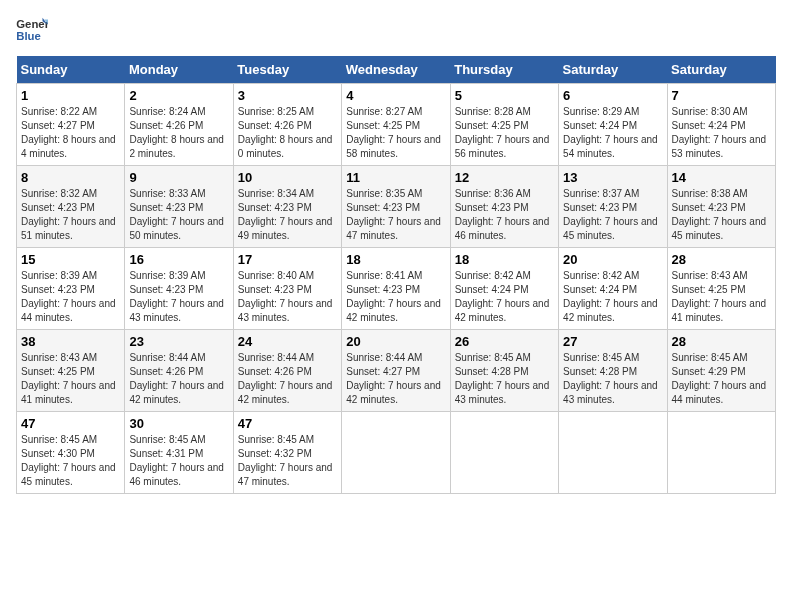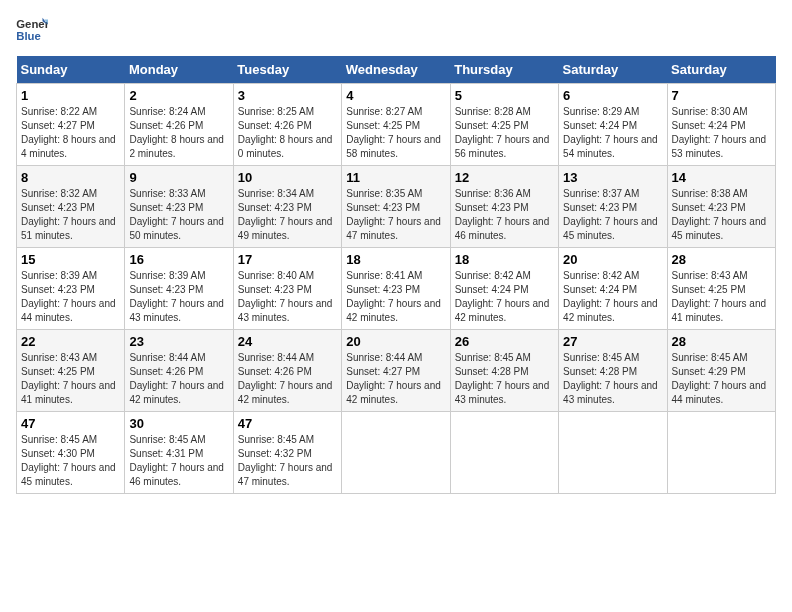--- a/index.html
+++ b/index.html
@@ -152,21 +152,21 @@
         <td><span class="day-num">18</span>
 <span class="day-info">Sunrise: 8:41 AM<br>Sunset: 4:23 PM<br>Daylight: 7 hours and 42 minutes.</span></td>
         <td><span class="day-num">18</span>
 <span class="day-info">Sunrise: 8:42 AM<br>Sunset: 4:24 PM<br>Daylight: 7 hours and 42 minutes.</span></td>
         <td><span class="day-num">20</span>
 <span class="day-info">Sunrise: 8:42 AM<br>Sunset: 4:24 PM<br>Daylight: 7 hours and 42 minutes.</span></td>
         <td><span class="day-num">28</span>
 <span class="day-info">Sunrise: 8:43 AM<br>Sunset: 4:25 PM<br>Daylight: 7 hours and 41 minutes.</span></td>
       </tr>
       <tr>
-        <td><span class="day-num">22</span>
+        <td><span class="day-num">38</span>
 <span class="day-info">Sunrise: 8:43 AM<br>Sunset: 4:25 PM<br>Daylight: 7 hours and 41 minutes.</span></td>
         <td><span class="day-num">23</span>
 <span class="day-info">Sunrise: 8:44 AM<br>Sunset: 4:26 PM<br>Daylight: 7 hours and 42 minutes.</span></td>
         <td><span class="day-num">24</span>
 <span class="day-info">Sunrise: 8:44 AM<br>Sunset: 4:26 PM<br>Daylight: 7 hours and 42 minutes.</span></td>
         <td><span class="day-num">20</span>
 <span class="day-info">Sunrise: 8:44 AM<br>Sunset: 4:27 PM<br>Daylight: 7 hours and 42 minutes.</span></td>
         <td><span class="day-num">26</span>
 <span class="day-info">Sunrise: 8:45 AM<br>Sunset: 4:28 PM<br>Daylight: 7 hours and 43 minutes.</span></td>
         <td><span class="day-num">27</span>

